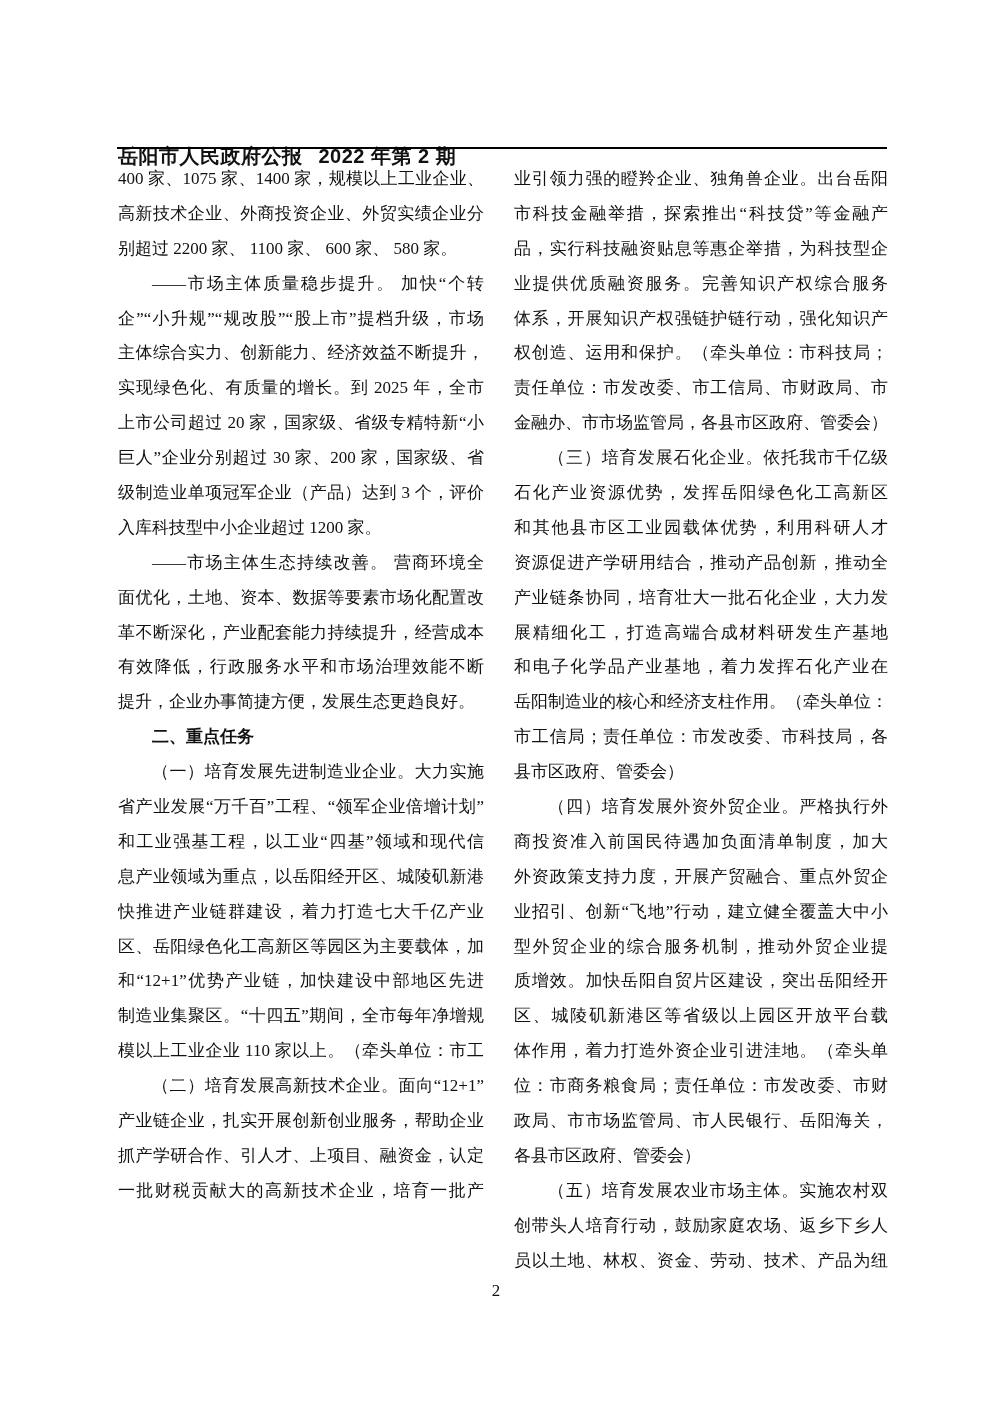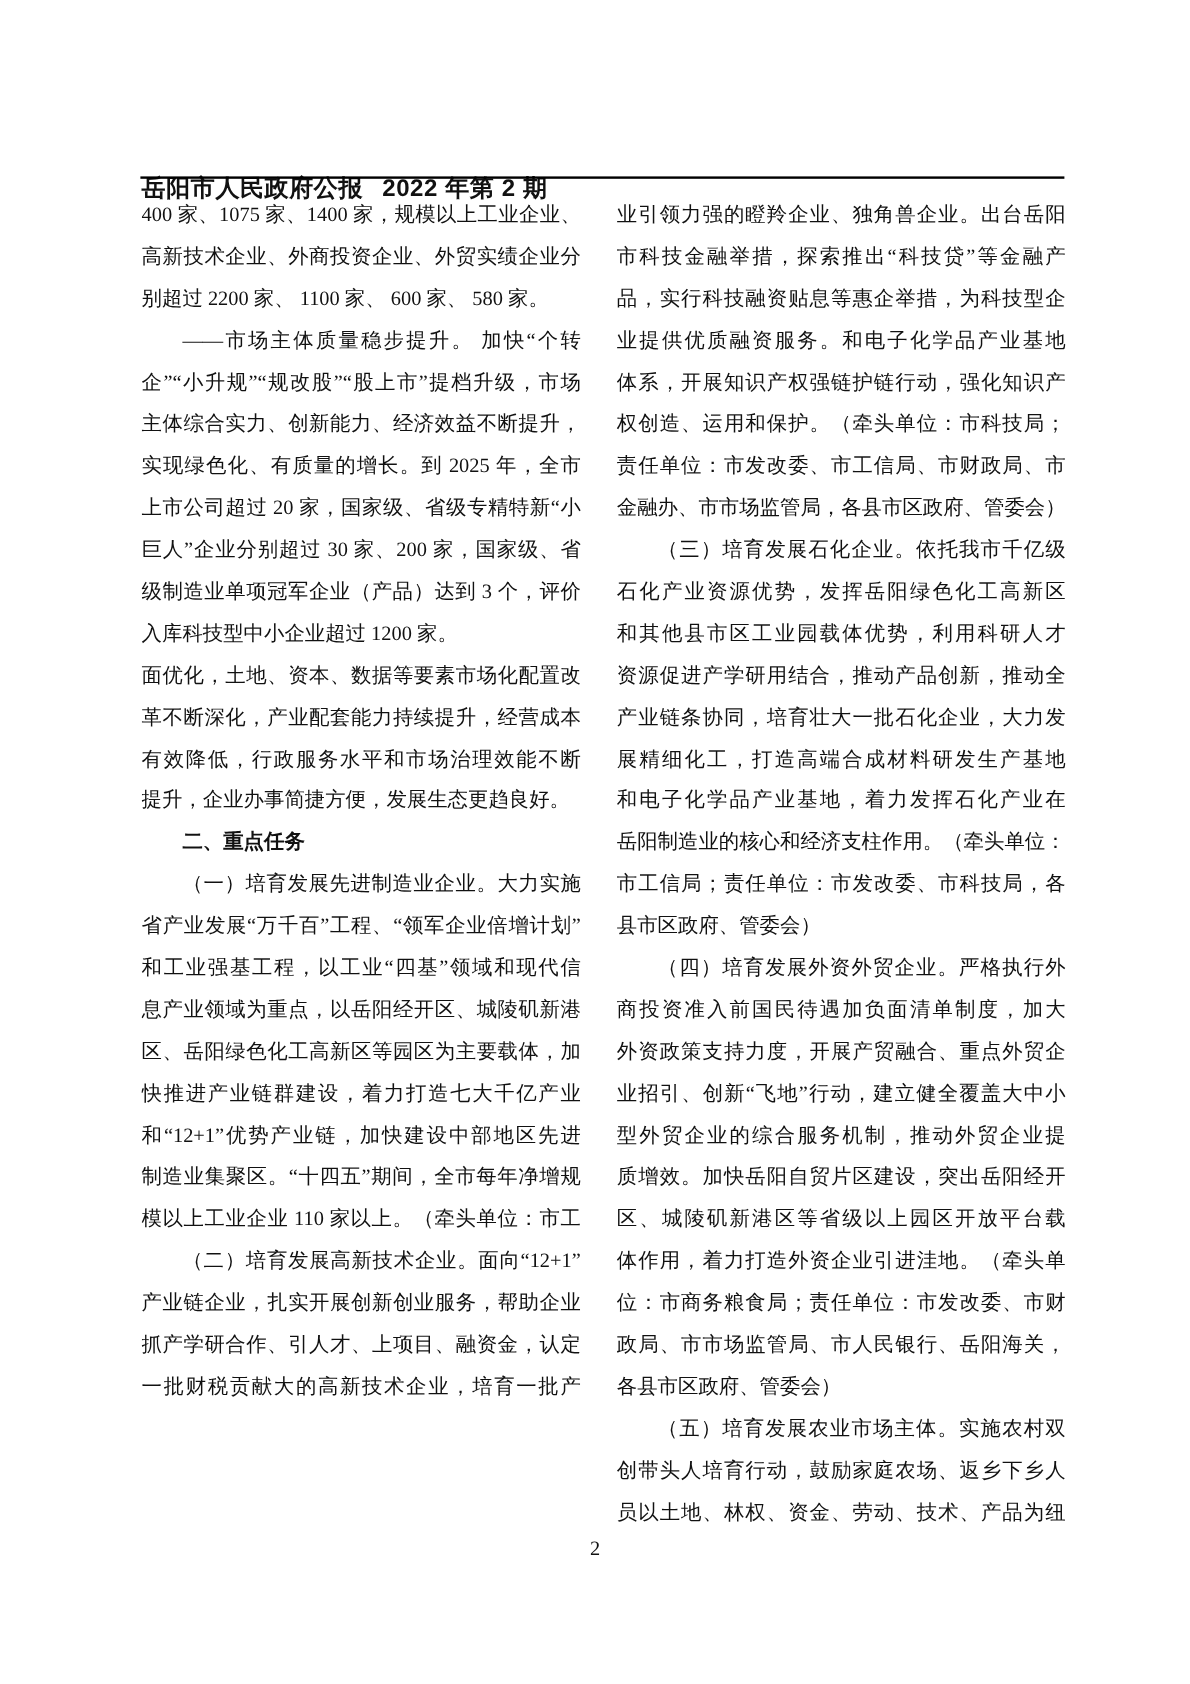--- a/index.html
+++ b/index.html
@@ -54,44 +54,45 @@
         <div class="line">高新技术企业、外商投资企业、外贸实绩企业分</div>
         <div class="line end">别超过 2200 家、 1100 家、 600 家、 580 家。</div>
         <div class="line ind">——市场主体质量稳步提升。 加快“个转</div>
         <div class="line">企”“小升规”“规改股”“股上市”提档升级，市场</div>
         <div class="line">主体综合实力、创新能力、经济效益不断提升，</div>
         <div class="line">实现绿色化、有质量的增长。到 2025 年，全市</div>
         <div class="line">上市公司超过 20 家，国家级、省级专精特新“小</div>
         <div class="line">巨人”企业分别超过 30 家、200 家，国家级、省</div>
         <div class="line">级制造业单项冠军企业（产品）达到 3 个，评价</div>
         <div class="line end">入库科技型中小企业超过 1200 家。</div>
+        <div class="line ind">——市场主体生态持续改善。 营商环境全</div>
         <div class="line">面优化，土地、资本、数据等要素市场化配置改</div>
         <div class="line">革不断深化，产业配套能力持续提升，经营成本</div>
         <div class="line">有效降低，行政服务水平和市场治理效能不断</div>
         <div class="line end">提升，企业办事简捷方便，发展生态更趋良好。</div>
         <div class="line ind end bold">二、重点任务</div>
         <div class="line ind">（一）培育发展先进制造业企业。大力实施</div>
         <div class="line">省产业发展“万千百”工程、“领军企业倍增计划”</div>
         <div class="line">和工业强基工程，以工业“四基”领域和现代信</div>
         <div class="line">息产业领域为重点，以岳阳经开区、城陵矶新港</div>
+        <div class="line">快推进产业链群建设，着力打造七大千亿产业</div>
         <div class="line">区、岳阳绿色化工高新区等园区为主要载体，加</div>
-        <div class="line">快推进产业链群建设，着力打造七大千亿产业</div>
         <div class="line">和“12+1”优势产业链，加快建设中部地区先进</div>
         <div class="line">制造业集聚区。“十四五”期间，全市每年净增规</div>
         <div class="line">模以上工业企业 110 家以上。（牵头单位：市工</div>
         <div class="line ind">（二）培育发展高新技术企业。面向“12+1”</div>
         <div class="line">产业链企业，扎实开展创新创业服务，帮助企业</div>
         <div class="line">抓产学研合作、引人才、上项目、融资金，认定</div>
         <div class="line">一批财税贡献大的高新技术企业，培育一批产</div>
       </div>
     <div class="col" id="col-right">
         <div class="line">业引领力强的瞪羚企业、独角兽企业。出台岳阳</div>
         <div class="line">市科技金融举措，探索推出“科技贷”等金融产</div>
         <div class="line">品，实行科技融资贴息等惠企举措，为科技型企</div>
-        <div class="line">业提供优质融资服务。和电子化学品产业基地</div>
+        <div class="line">业提供优质融资服务。完善知识产权综合服务</div>
         <div class="line">体系，开展知识产权强链护链行动，强化知识产</div>
         <div class="line">权创造、运用和保护。（牵头单位：市科技局；</div>
         <div class="line">责任单位：市发改委、市工信局、市财政局、市</div>
         <div class="line end">金融办、市市场监管局，各县市区政府、管委会）</div>
         <div class="line ind">（三）培育发展石化企业。依托我市千亿级</div>
         <div class="line">石化产业资源优势，发挥岳阳绿色化工高新区</div>
         <div class="line">和其他县市区工业园载体优势，利用科研人才</div>
         <div class="line">资源促进产学研用结合，推动产品创新，推动全</div>
         <div class="line">产业链条协同，培育壮大一批石化企业，大力发</div>
         <div class="line">展精细化工，打造高端合成材料研发生产基地</div>

